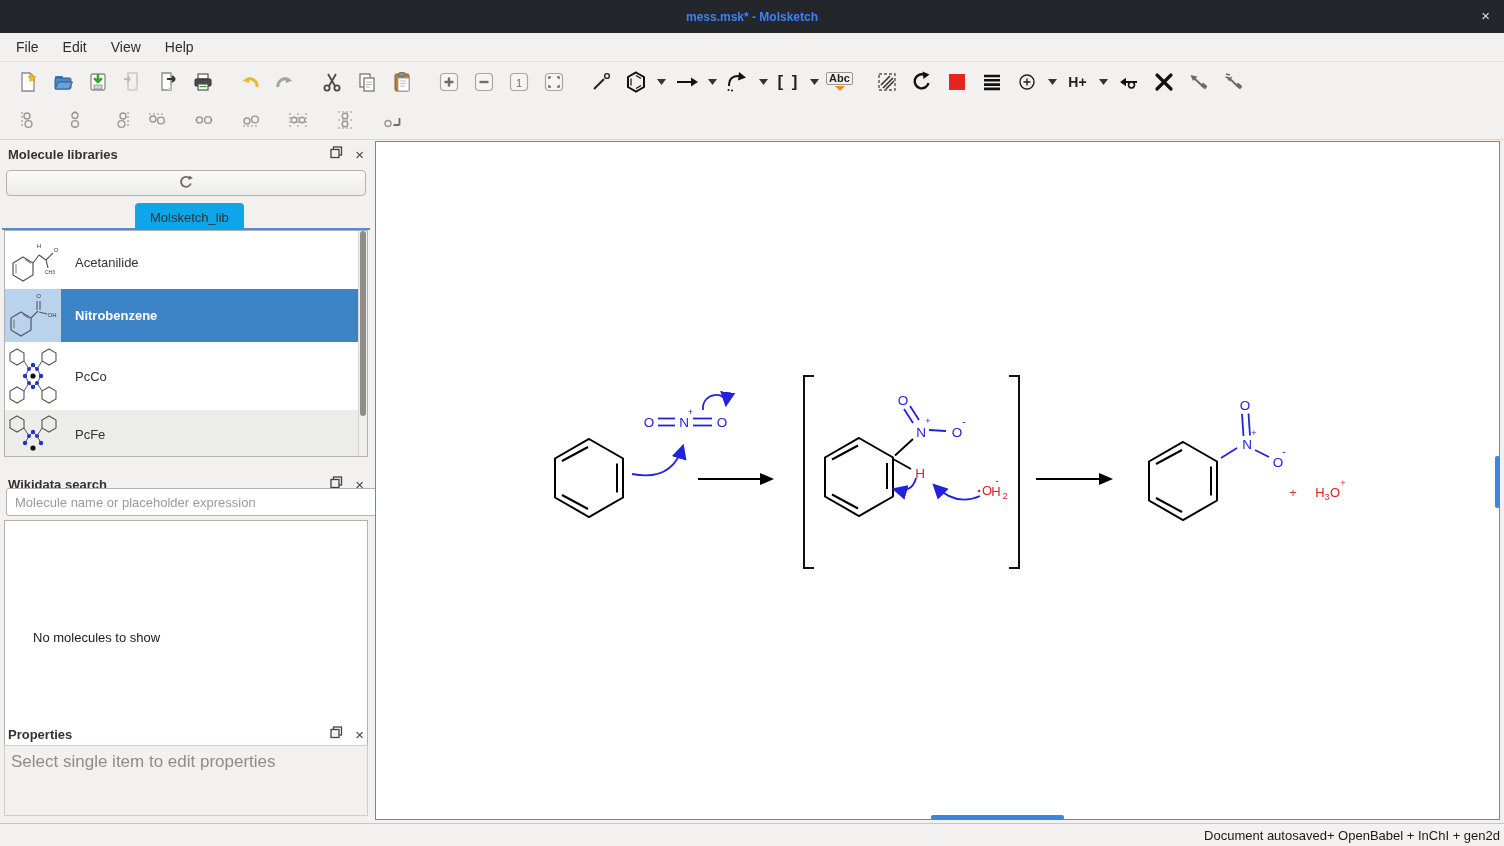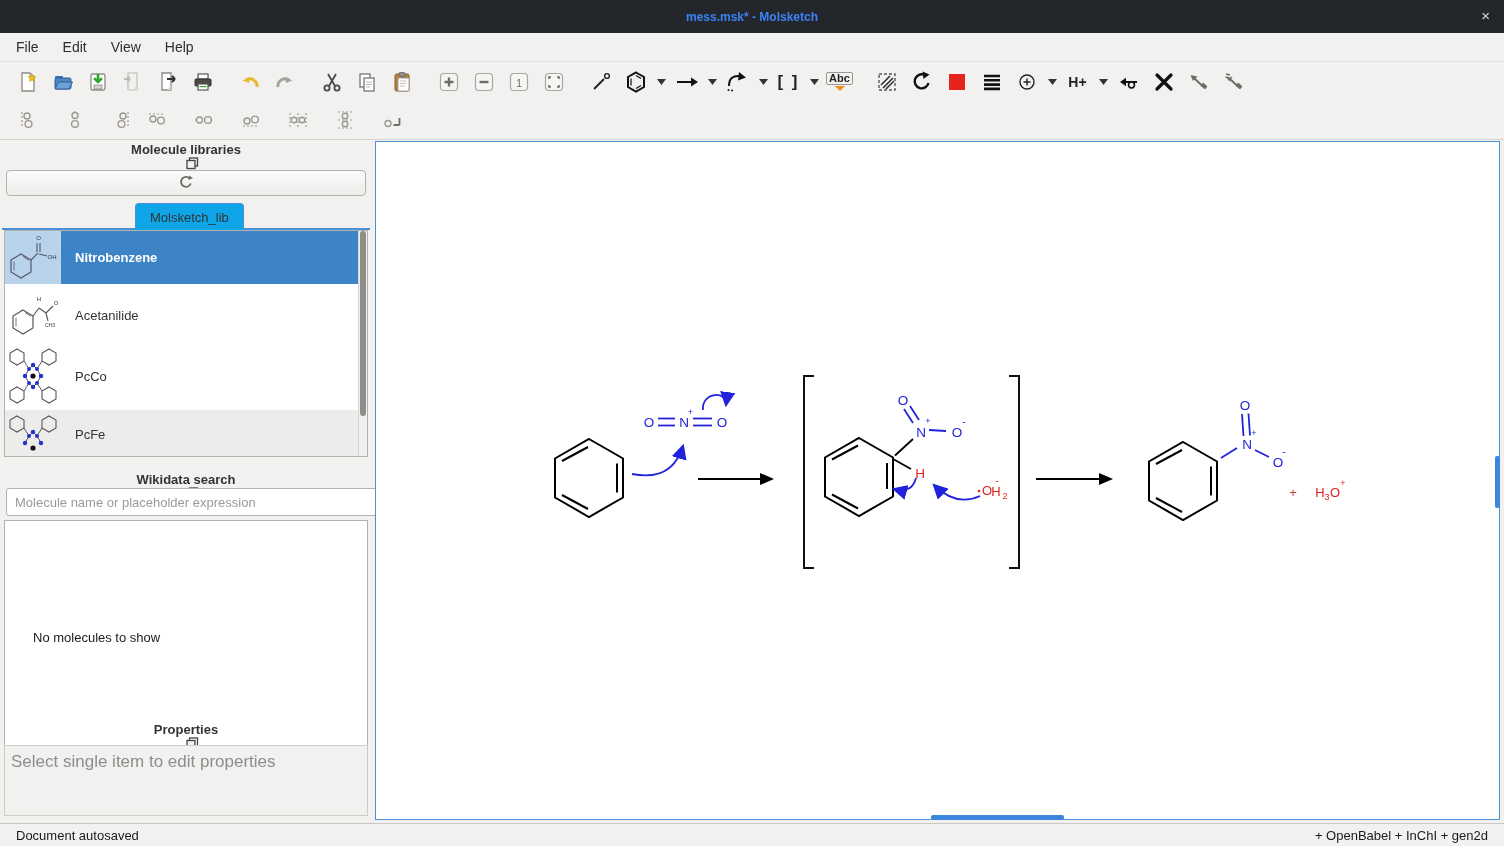--- a/index.html
+++ b/index.html
@@ -36,21 +36,21 @@
   .brk { font-size:17px; letter-spacing:2px; }
   .hplus { font-size:14px; }
   .abc-wrap { display:flex; flex-direction:column; align-items:center; line-height:1; }
   .abc-box { border:1px solid #9a9892; border-radius:2px; padding:0 2px; font-size:11px; }
   .abc-tri { width:0; height:0; border-left:5px solid transparent; border-right:5px solid transparent;
              border-top:5px solid #f08c1a; margin-top:1px; }
 
   
   .sidebar { position:absolute; left:0; top:140px; width:372px; height:683px; background:#f2f1f0; }
   .panel-header { position:absolute; left:0; width:372px; height:24px; display:flex;
-                  align-items:center; padding:0 8px;flex-direction:column; }
+                  align-items:center; padding:0 8px; }
   .panel-title { font-size:13px; font-weight:bold; color:#333; flex:1; }
   .panel-btn { background:none; border:none; padding:0; margin-left:12px; color:#444;
                display:flex; align-items:center; }
   .panel-close { font-size:15px; color:#444; line-height:1; font-family:inherit; }
 
   .refresh-btn { position:absolute; left:6px; top:30px; width:360px; height:26px;
                  border:1px solid #b5b2ae; border-radius:4px;
                  background:linear-gradient(#fbfafa,#ededeb); display:flex;
                  align-items:center; justify-content:center; }
 
@@ -97,21 +97,21 @@
             background:#fff; border:1px solid #4a90d9; }
   .canvas svg.scene { position:absolute; left:0; top:0; }
   .hscroll-thumb { position:absolute; left:555px; bottom:-1px; width:133px; height:5px;
                    background:#3a87dd; border-radius:2px; }
   .vscroll-thumb { position:absolute; right:-1px; top:314px; width:5px; height:52px;
                    background:#3a87dd; border-radius:2px; }
 
   
   .statusbar { position:absolute; left:0; bottom:0; width:1504px; height:23px;
                background:#f2f1f0; border-top:1px solid #c9c7c4; display:flex;
-               align-items:center; padding:0 16px; font-size:13px; color:#1a1a1a; }
+               align-items:center; padding:0 4px; font-size:13px; color:#1a1a1a;text-align:right; }
   .statusbar .left { flex:1; }
 </style>
 </head>
 <body>
 
 <div class="app">
 
   <div class="titlebar">
     <span class="title">mess.msk* - Molsketch</span>
     <button class="win-close">×</button>
@@ -519,44 +519,44 @@
             <path d="M12.8 9.5 a5 5 0 1 1 -1.2-5.2" fill="none" stroke="#6e6c68" stroke-width="1.8"></path>
             <polygon points="11,1.5 15,4 10.5,6" fill="#6e6c68"></polygon>
           </svg></span>
     </button>
     <div class="tabrow">
       <span class="underline"></span>
       <button class="tab">Molsketch_lib</button>
     </div>
 
     <div class="liblist">
-      <div class="librow selected" style="height:53px;">
-        <span class="thumb">
-          <svg width="56" height="50" viewBox="0 0 56 50">
-            <polygon points="16,21 26,27 26,39 16,45 6,39 6,27" fill="none" stroke="#556" stroke-width="1.2"></polygon>
-            <path d="M9 28.5 v9 M18 23.5 l6 3.8" stroke="#556" stroke-width=".8" fill="none"></path>
-            <path d="M26 27 L33 20 M32 19 v-9 M35 19 v-9 M34 21 l8 2" stroke="#556" stroke-width="1.1" fill="none"></path>
-            <text x="33.5" y="7" text-anchor="middle" font-size="6" fill="#334">O</text>
-            <text x="47" y="26" text-anchor="middle" font-size="6" fill="#334">OH</text>
-          </svg>
-        </span>
-        <span class="lbl">Nitrobenzene</span>
-      </div>
       <div class="librow" style="height:53px; margin-top:5px;">
         <span class="thumb">
           <svg width="56" height="50" viewBox="0 0 56 50">
             <polygon points="18,19 28,25 28,37 18,43 8,37 8,25" fill="none" stroke="#555" stroke-width="1.2"></polygon>
             <path d="M11 26.5 v9 M20 21.5 l6 3.8" stroke="#555" stroke-width=".8" fill="none"></path>
             <path d="M28 25 L34 17 M34 17 L41 22 M41 22 L48 15 M41 22 L43 30" stroke="#555" stroke-width="1.1" fill="none"></path>
             <text x="34" y="10" text-anchor="middle" font-size="6" fill="#333">H</text>
             <text x="51" y="14" text-anchor="middle" font-size="6" fill="#333">O</text>
             <text x="45" y="36" text-anchor="middle" font-size="5" fill="#333">CH3</text>
           </svg>
         </span>
         <span class="lbl">Acetanilide</span>
+      </div>
+      <div class="librow selected" style="height:53px;">
+        <span class="thumb">
+          <svg width="56" height="50" viewBox="0 0 56 50">
+            <polygon points="16,21 26,27 26,39 16,45 6,39 6,27" fill="none" stroke="#556" stroke-width="1.2"></polygon>
+            <path d="M9 28.5 v9 M18 23.5 l6 3.8" stroke="#556" stroke-width=".8" fill="none"></path>
+            <path d="M26 27 L33 20 M32 19 v-9 M35 19 v-9 M34 21 l8 2" stroke="#556" stroke-width="1.1" fill="none"></path>
+            <text x="33.5" y="7" text-anchor="middle" font-size="6" fill="#334">O</text>
+            <text x="47" y="26" text-anchor="middle" font-size="6" fill="#334">OH</text>
+          </svg>
+        </span>
+        <span class="lbl">Nitrobenzene</span>
       </div>
       <div class="librow" style="height:68px;">
         <span class="thumb">
           <svg width="56" height="66" viewBox="0 0 56 66">
             <polygon points="12,6 19,10 19,18 12,22 5,18 5,10" fill="none" stroke="#555" stroke-width="1.1"></polygon>
             <polygon points="44,6 51,10 51,18 44,22 37,18 37,10" fill="none" stroke="#555" stroke-width="1.1"></polygon>
             <polygon points="12,44 19,48 19,56 12,60 5,56 5,48" fill="none" stroke="#555" stroke-width="1.1"></polygon>
             <polygon points="44,44 51,48 51,56 44,60 37,56 37,48" fill="none" stroke="#555" stroke-width="1.1"></polygon>
             <path d="M19 18 L24 26 M37 18 L32 26 M19 48 L24 40 M37 48 L32 40 M24 26 L28 22 L32 26 M24 40 L28 44 L32 40 M24 26 L20 33 L24 40 M32 26 L36 33 L32 40" stroke="#555" stroke-width="1" fill="none"></path>
             <circle cx="28" cy="22" r="2.2" fill="#2233cc"></circle>

